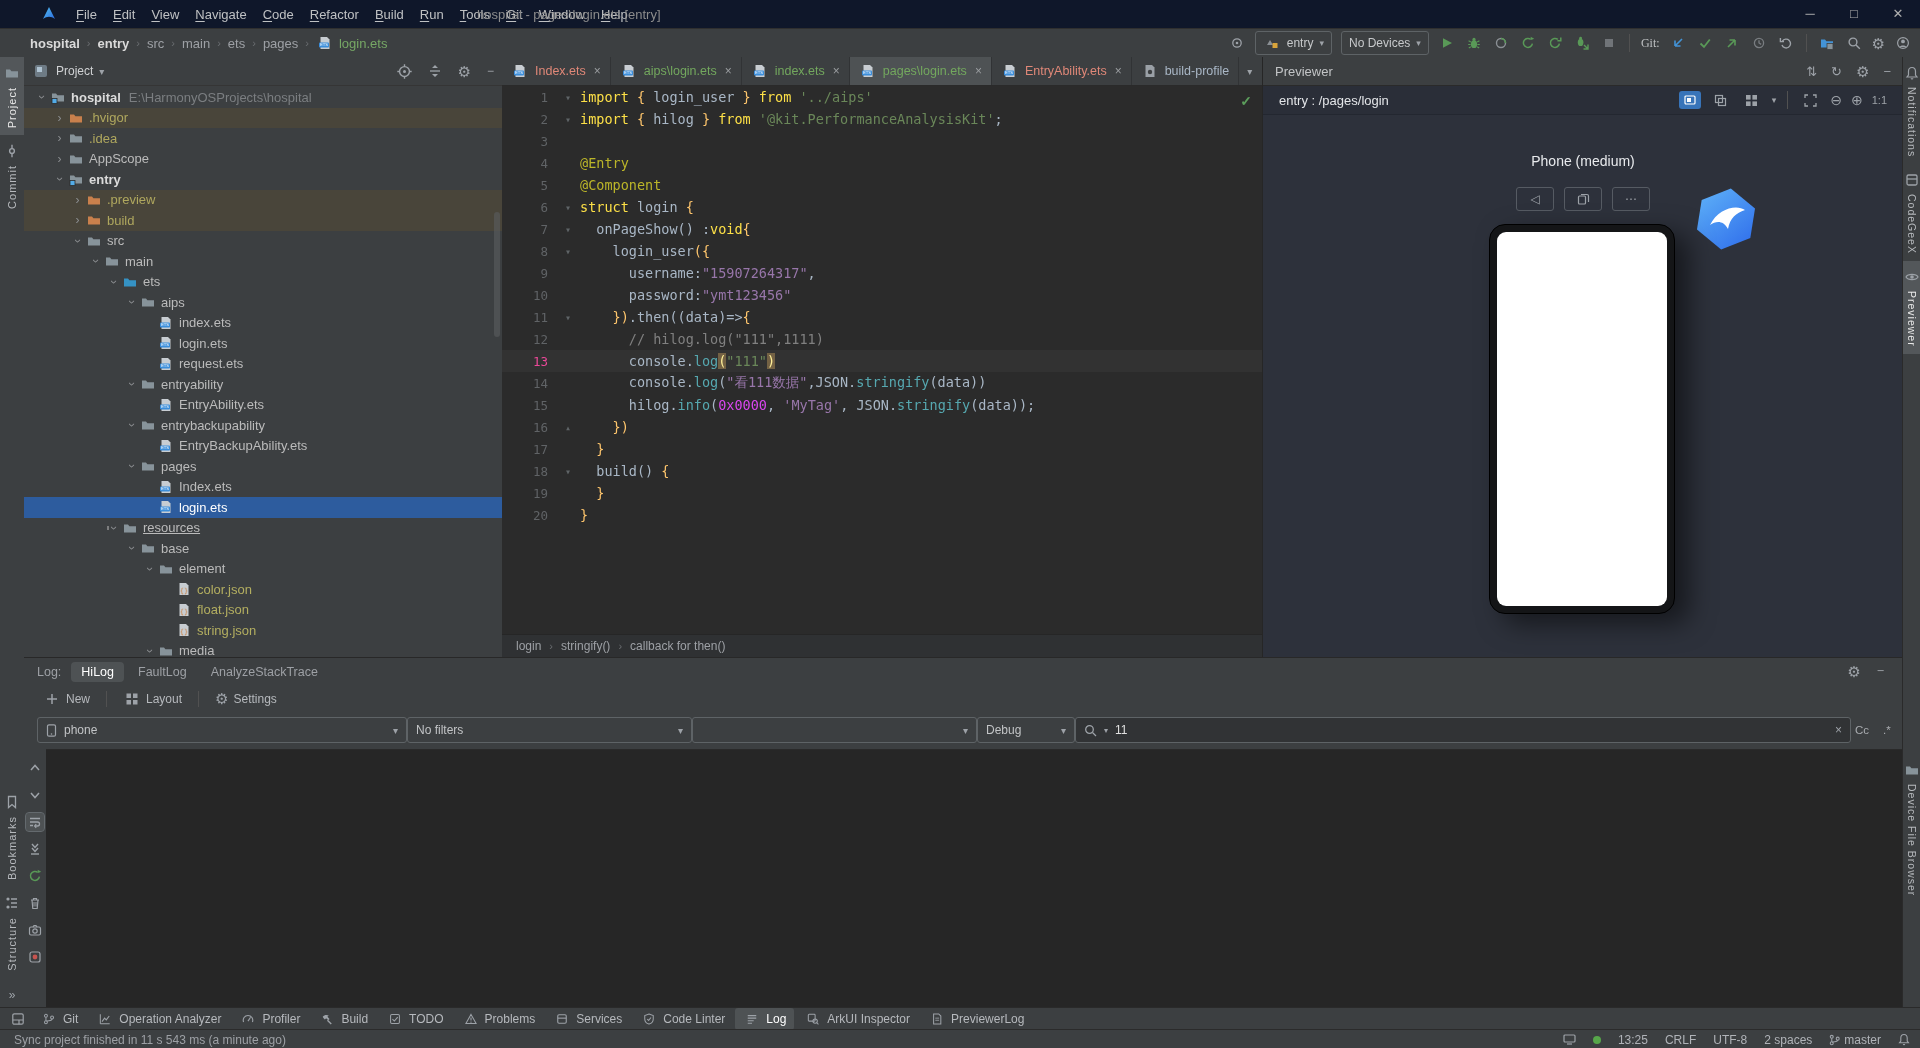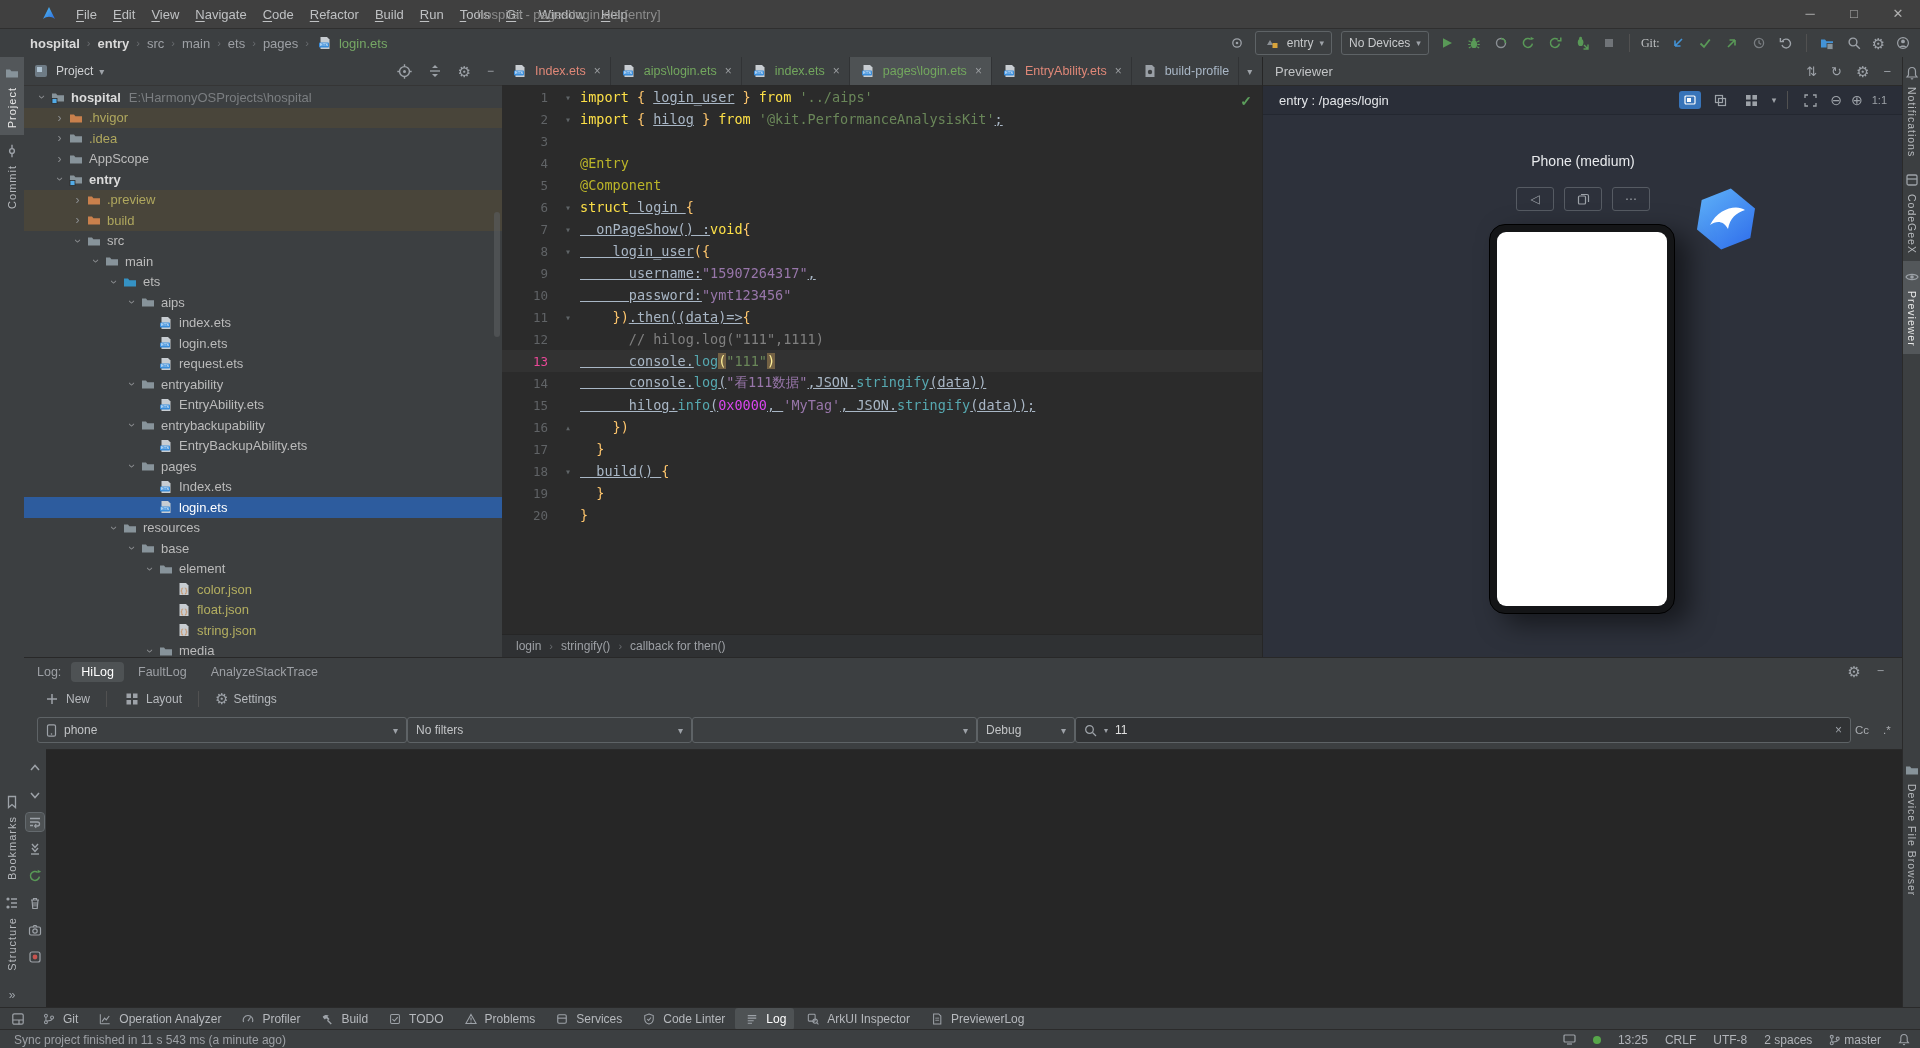--- a/index.html
+++ b/index.html
@@ -3,21 +3,21 @@
 <meta charset="utf-8">
 <style>
   html,body{margin:0;padding:0;background:#1e1e1e;}
   #app{position:relative;width:1920px;height:1048px;overflow:hidden;background:#2B2B2B;
        font-family:"Liberation Sans",sans-serif;color:#BBBBBB;font-size:12px;-webkit-font-smoothing:antialiased;}
   .abs{position:absolute;}
   .row{display:flex;align-items:center;}
   u{text-decoration:underline;text-underline-offset:2px;}
 
   
-  #titlebar{left:0;top:0;width:1920px;height:28px;background:#404040;border-bottom:1px solid #2F2F2F;display:flex;align-items:center;}
+  #titlebar{left:0;top:0;width:1920px;height:28px;background:#0f172a;border-bottom:1px solid #2F2F2F;display:flex;align-items:center;}
   #logo{width:18px;height:18px;margin:0 10px 0 40px;}
   .menu-item{padding:0 8px;color:#BFC1C3;font-size:13px;cursor:default;}
   #win-title{position:absolute;left:477px;color:#8C8C8C;font-size:13px;}
   .winbtn{position:absolute;top:0;width:44px;height:27px;display:flex;align-items:center;justify-content:center;color:#AFAFAF;font-size:13px;}
 
   
   #navbar{left:0;top:29px;width:1920px;height:28px;background:#3C3F41;border-bottom:1px solid #2A2A2A;display:flex;align-items:center;}
   #crumbs{margin-left:30px;display:flex;align-items:center;gap:7px;font-size:13px;}
   .crumb{color:#9DA0A5;} .crumb.bold{color:#DADADA;font-weight:bold;}
   .crumb.file{color:#76A765;display:flex;align-items:center;gap:5px;}
@@ -62,21 +62,21 @@
   .tab .x{color:#9A9DA0;font-size:12px;margin-left:2px;}
   .tab-lab.error{color:#E08878;} .tab-lab.ok{color:#73A85E;} .tab-lab.plain{color:#A9B7C6;}
   .tab-extra{display:flex;align-items:center;gap:10px;padding:0 8px;color:#9DA2A8;}
   #code{position:absolute;top:29px;left:0;right:0;height:548px;overflow:hidden;font-family:"DejaVu Sans Mono","Liberation Mono",monospace;font-size:13.5px;}
   .cl{height:22px;display:flex;align-items:center;}
   .cl.current{background:#323232;}
   .g-num{width:46px;text-align:right;padding-right:8px;color:#606366;font-size:12.5px;flex:none;}
   .cl.current .g-num{color:#ec4899;}
   .g-fold{width:24px;color:#5F6467;font-size:10px;flex:none;text-align:center;}
   .c-text{white-space:pre;}
-  .tk-kw{color:#fde047;} .tk-def{color:#A9B7C6;text-decoration:underline;} .tk-str{color:#6A8759;} .tk-str2{color:#9876AA;}
+  .tk-kw{color:#fde047;} .tk-def{color:#A9B7C6;} .tk-str{color:#6A8759;} .tk-str2{color:#9876AA;}
   .tk-num{color:#d946ef;} .tk-cmt{color:#808080;} .tk-ann{color:#BBB529;} .tk-br{color:#FFC66D;}
   .tk-meth{color:#56A8B0;} .tk-brhl{color:#FFEF98;background:rgba(255,198,109,.32);}
   #editor-check{position:absolute;top:36px;right:10px;color:#5C9E5C;font-size:14px;font-weight:bold;}
   #ed-crumbs{position:absolute;left:0;bottom:0;right:0;height:22px;background:#2F3133;border-top:1px solid #262626;display:flex;align-items:center;gap:8px;padding-left:14px;color:#9DA0A5;font-size:12px;}
 
   
   #previewer{left:1262px;top:57px;width:640px;height:600px;background:#2D313B;border-left:1px solid #262626;}
   #pv-header{height:28px;background:#3C3F41;display:flex;align-items:center;padding:0 12px;color:#C2C4C6;font-size:13px;border-bottom:1px solid #2A2A2A;}
   #pv-header .hicons{margin-left:auto;display:flex;gap:14px;color:#9DA2A8;}
   #pv-route{height:28px;background:#2A2E38;display:flex;align-items:center;padding:0 16px;color:#E3E5E8;font-size:13px;border-bottom:1px solid #232730;}
@@ -568,21 +568,21 @@
           <span class="arrow"></span>
           <span class="ticon icon">
             <svg width="14" height="14" viewBox="0 0 14 14">
               <path d="M2.5,1 H9 L11.5,3.5 V13 H2.5 Z" fill="#C8CDD2"></path>
               <rect x="1" y="6.5" width="10" height="5" rx="1" fill="#3B8EDB"></rect>
               <text x="6" y="10.4" font-size="4.2" text-anchor="middle" fill="#fff" font-family="Liberation Sans,sans-serif">ETS</text>
             </svg>
           </span>
           <span class="tl ">login.ets</span>
         </div>
-        <div class="trow" style="padding-left: 82px;">
+        <div class="trow" style="padding-left: 82px; text-decoration: underline;">
           <span class="arrow open">›</span>
           <span class="ticon icon">
             <svg width="14" height="14" viewBox="0 0 14 14">
               <path d="M1,3.5 h4 l1.4,1.8 H13 V11.5 H1 Z" fill="#87939A"></path>
             </svg>
           </span>
           <span class="tl ">resources</span>
         </div>
         <div class="trow" style="padding-left: 100px;">
           <span class="arrow open">›</span>

